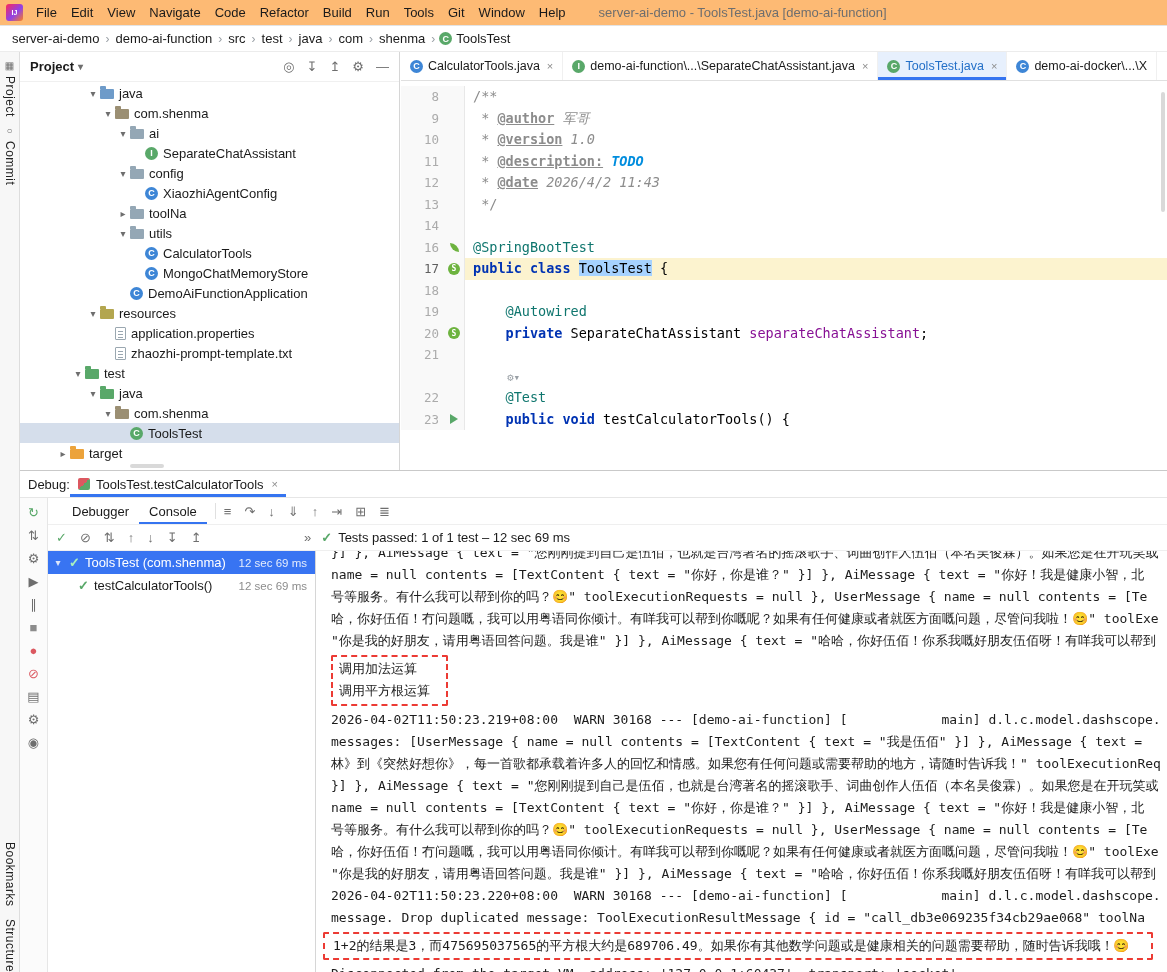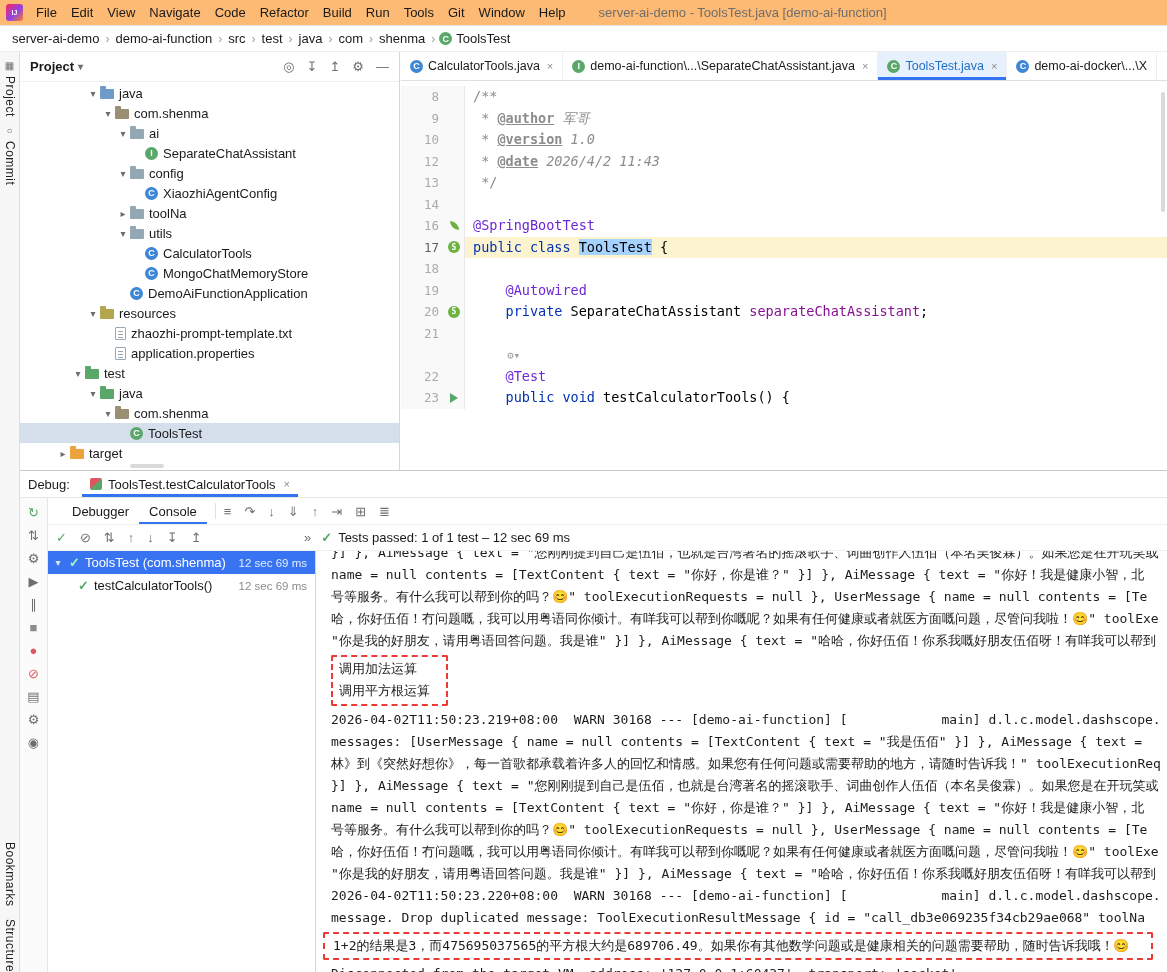--- a/index.html
+++ b/index.html
@@ -60,31 +60,31 @@
   .gicon{width:20px;flex:none;display:flex;align-items:center;justify-content:center}
   .ccode{flex:1;padding-left:8px}
   .code-row.cur .ccode{background:#FCF3CF}
   .code-row.cur .lnum{color:#5f5f5f}
   .leaf{width:9px;height:9px;background:#6DB33F;border-radius:0 100% 0 100%;display:inline-block}
   .bean{width:12px;height:12px;border-radius:50%;background:#6DB33F;color:#fff;font-size:8px;font-weight:bold;display:inline-flex;align-items:center;justify-content:center}
   .playg{width:0;height:0;border-left:8px solid #59A869;border-top:5px solid transparent;border-bottom:5px solid transparent;display:inline-block}
   .tk-doc{color:#8C8C8C}.tk-doctag{color:#8C8C8C;font-weight:bold;text-decoration:underline}
   .tk-docval{color:#8C8C8C;font-style:italic}
   .tk-todo{color:#008DDE;font-weight:bold;font-style:italic}
-  .tk-ann{color:#6d28d9}.tk-kw{color:#0033B3;font-weight:normal}.tk-plain{color:#000}.tk-field{color:#871094}
+  .tk-ann{color:#0f766e}.tk-kw{color:#0033B3;font-weight:bold}.tk-plain{color:#000}.tk-field{color:#871094}
   .tk-hl{background:#A6D2FF;color:#000}
   .inlay{color:#9AA0A6;font-size:11.5px;font-family:"Liberation Sans",sans-serif}
   .inlay-ic{color:#9AA0A6;font-size:11px}
   .v-thumb{position:absolute;width:4px;border-radius:2px;background:#00000026}
   .editor-thumb{right:2px;top:40px;height:120px}
 
   
   .debug{position:absolute;top:470px;left:20px;right:0;bottom:0;background:#fff;border-top:1px solid #C9C9C9}
   .dbg-header{height:27px;display:flex;align-items:center;padding-left:8px;border-bottom:1px solid #E6E6E6}
-  .dbg-label{margin-right:12px}
+  .dbg-label{margin-right:0}
   .dbg-tab{display:flex;align-items:center;gap:6px;height:100%;padding:0 8px;box-shadow:inset 0 -3px 0 #3574F0;cursor:default}
   .junit-icon{width:12px;height:12px;border-radius:2px;background:linear-gradient(135deg,#DB5860 50%,#59A869 50%);flex:none}
   .dbg-strip{position:absolute;left:0;top:27px;bottom:0;width:28px;border-right:1px solid #E6E6E6;display:flex;flex-direction:column;align-items:center;padding-top:8px;gap:10px;background:#FBFBFB}
   .dbg-strip .aicon{font-size:13px}
   .dbg-row1{position:absolute;left:28px;top:27px;right:0;height:27px;display:flex;align-items:center;border-bottom:1px solid #EFEFEF;padding-left:14px}
   .dtab{height:100%;display:flex;align-items:center;padding:0 10px;cursor:default}
   .dtab.active{box-shadow:inset 0 -2px 0 #3574F0;color:#1a1a1a}
   .vsep{width:1px;height:16px;background:#E0E0E0;margin:0 8px}
   .row-icons{display:flex;align-items:center;gap:13px}
   .dbg-row2{position:absolute;left:28px;top:54px;right:0;height:26px;display:flex;align-items:center;border-bottom:1px solid #EFEFEF;padding-left:8px}
@@ -225,26 +225,26 @@
         <span class="tlabel">DemoAiFunctionApplication</span>
       </div>
       <div class="tree-row" style="padding-left: 66px;">
         <span class="chev">▾</span>
         <span class="ficon f-folder-resources"></span>
         <span class="tlabel">resources</span>
       </div>
       <div class="tree-row" style="padding-left: 81px;">
         <span class="chev"></span>
         <span class="fileic"></span>
+        <span class="tlabel">application.properties</span>
+      </div>
+      <div class="tree-row" style="padding-left: 81px;">
+        <span class="chev"></span>
+        <span class="fileic"></span>
         <span class="tlabel">zhaozhi-prompt-template.txt</span>
-      </div>
-      <div class="tree-row" style="padding-left: 81px;">
-        <span class="chev"></span>
-        <span class="fileic"></span>
-        <span class="tlabel">application.properties</span>
       </div>
       <div class="tree-row" style="padding-left: 51px;">
         <span class="chev">▾</span>
         <span class="ficon f-folder-test"></span>
         <span class="tlabel bold">test</span>
       </div>
       <div class="tree-row" style="padding-left: 66px;">
         <span class="chev">▾</span>
         <span class="ficon f-folder-test"></span>
         <span class="tlabel">java</span>
@@ -287,20 +287,21 @@
       </div>
       <div class="etab">
         <span class="circ" style="background: rgb(62, 134, 214);">C</span>
         <span>demo-ai-docker\...\X</span>
       </div>
     </div>
   <div class="code-wrap">
       <div class="code-row"><div class="gut"><span class="lnum">8</span><span class="gicon"></span></div><div class="ccode"><span class="tk-doc">/**</span></div></div>
       <div class="code-row"><div class="gut"><span class="lnum">9</span><span class="gicon"></span></div><div class="ccode"><span class="tk-doc"> * </span><span class="tk-doctag">@author</span><span class="tk-docval"> 军哥</span></div></div>
       <div class="code-row"><div class="gut"><span class="lnum">10</span><span class="gicon"></span></div><div class="ccode"><span class="tk-doc"> * </span><span class="tk-doctag">@version</span><span class="tk-docval"> 1.0</span></div></div>
+      <div class="code-row"><div class="gut"><span class="lnum">11</span><span class="gicon"></span></div><div class="ccode"><span class="tk-doc"> * </span><span class="tk-doctag">@description:</span><span class="tk-doc"> </span><span class="tk-todo">TODO</span></div></div>
       <div class="code-row"><div class="gut"><span class="lnum">12</span><span class="gicon"></span></div><div class="ccode"><span class="tk-doc"> * </span><span class="tk-doctag">@date</span><span class="tk-docval"> 2026/4/2 11:43</span></div></div>
       <div class="code-row"><div class="gut"><span class="lnum">13</span><span class="gicon"></span></div><div class="ccode"><span class="tk-doc"> */</span></div></div>
       <div class="code-row"><div class="gut"><span class="lnum">14</span><span class="gicon"></span></div><div class="ccode"></div></div>
       <div class="code-row"><div class="gut"><span class="lnum">16</span><span class="gicon"><span class="leaf"></span></span></div><div class="ccode"><span class="tk-ann">@SpringBootTest</span></div></div>
       <div class="code-row cur"><div class="gut"><span class="lnum">17</span><span class="gicon"><span class="bean">S</span></span></div><div class="ccode"><span class="tk-kw">public class </span><span class="tk-hl">ToolsTest</span><span class="tk-plain"> {</span></div></div>
       <div class="code-row"><div class="gut"><span class="lnum">18</span><span class="gicon"></span></div><div class="ccode"></div></div>
       <div class="code-row"><div class="gut"><span class="lnum">19</span><span class="gicon"></span></div><div class="ccode"><span class="tk-plain">    </span><span class="tk-ann">@Autowired</span></div></div>
       <div class="code-row"><div class="gut"><span class="lnum">20</span><span class="gicon"><span class="bean">S</span></span></div><div class="ccode"><span class="tk-plain">    </span><span class="tk-kw">private </span><span class="tk-plain">SeparateChatAssistant </span><span class="tk-field">separateChatAssistant</span><span class="tk-plain">;</span></div></div>
       <div class="code-row"><div class="gut"><span class="lnum">21</span><span class="gicon"></span></div><div class="ccode"></div></div>
       <div class="code-row"><div class="gut"><span class="lnum"></span><span class="gicon"></span></div><div class="ccode" style="padding-left: 42px;"><span class="inlay-ic">⚙▾</span></div></div>

